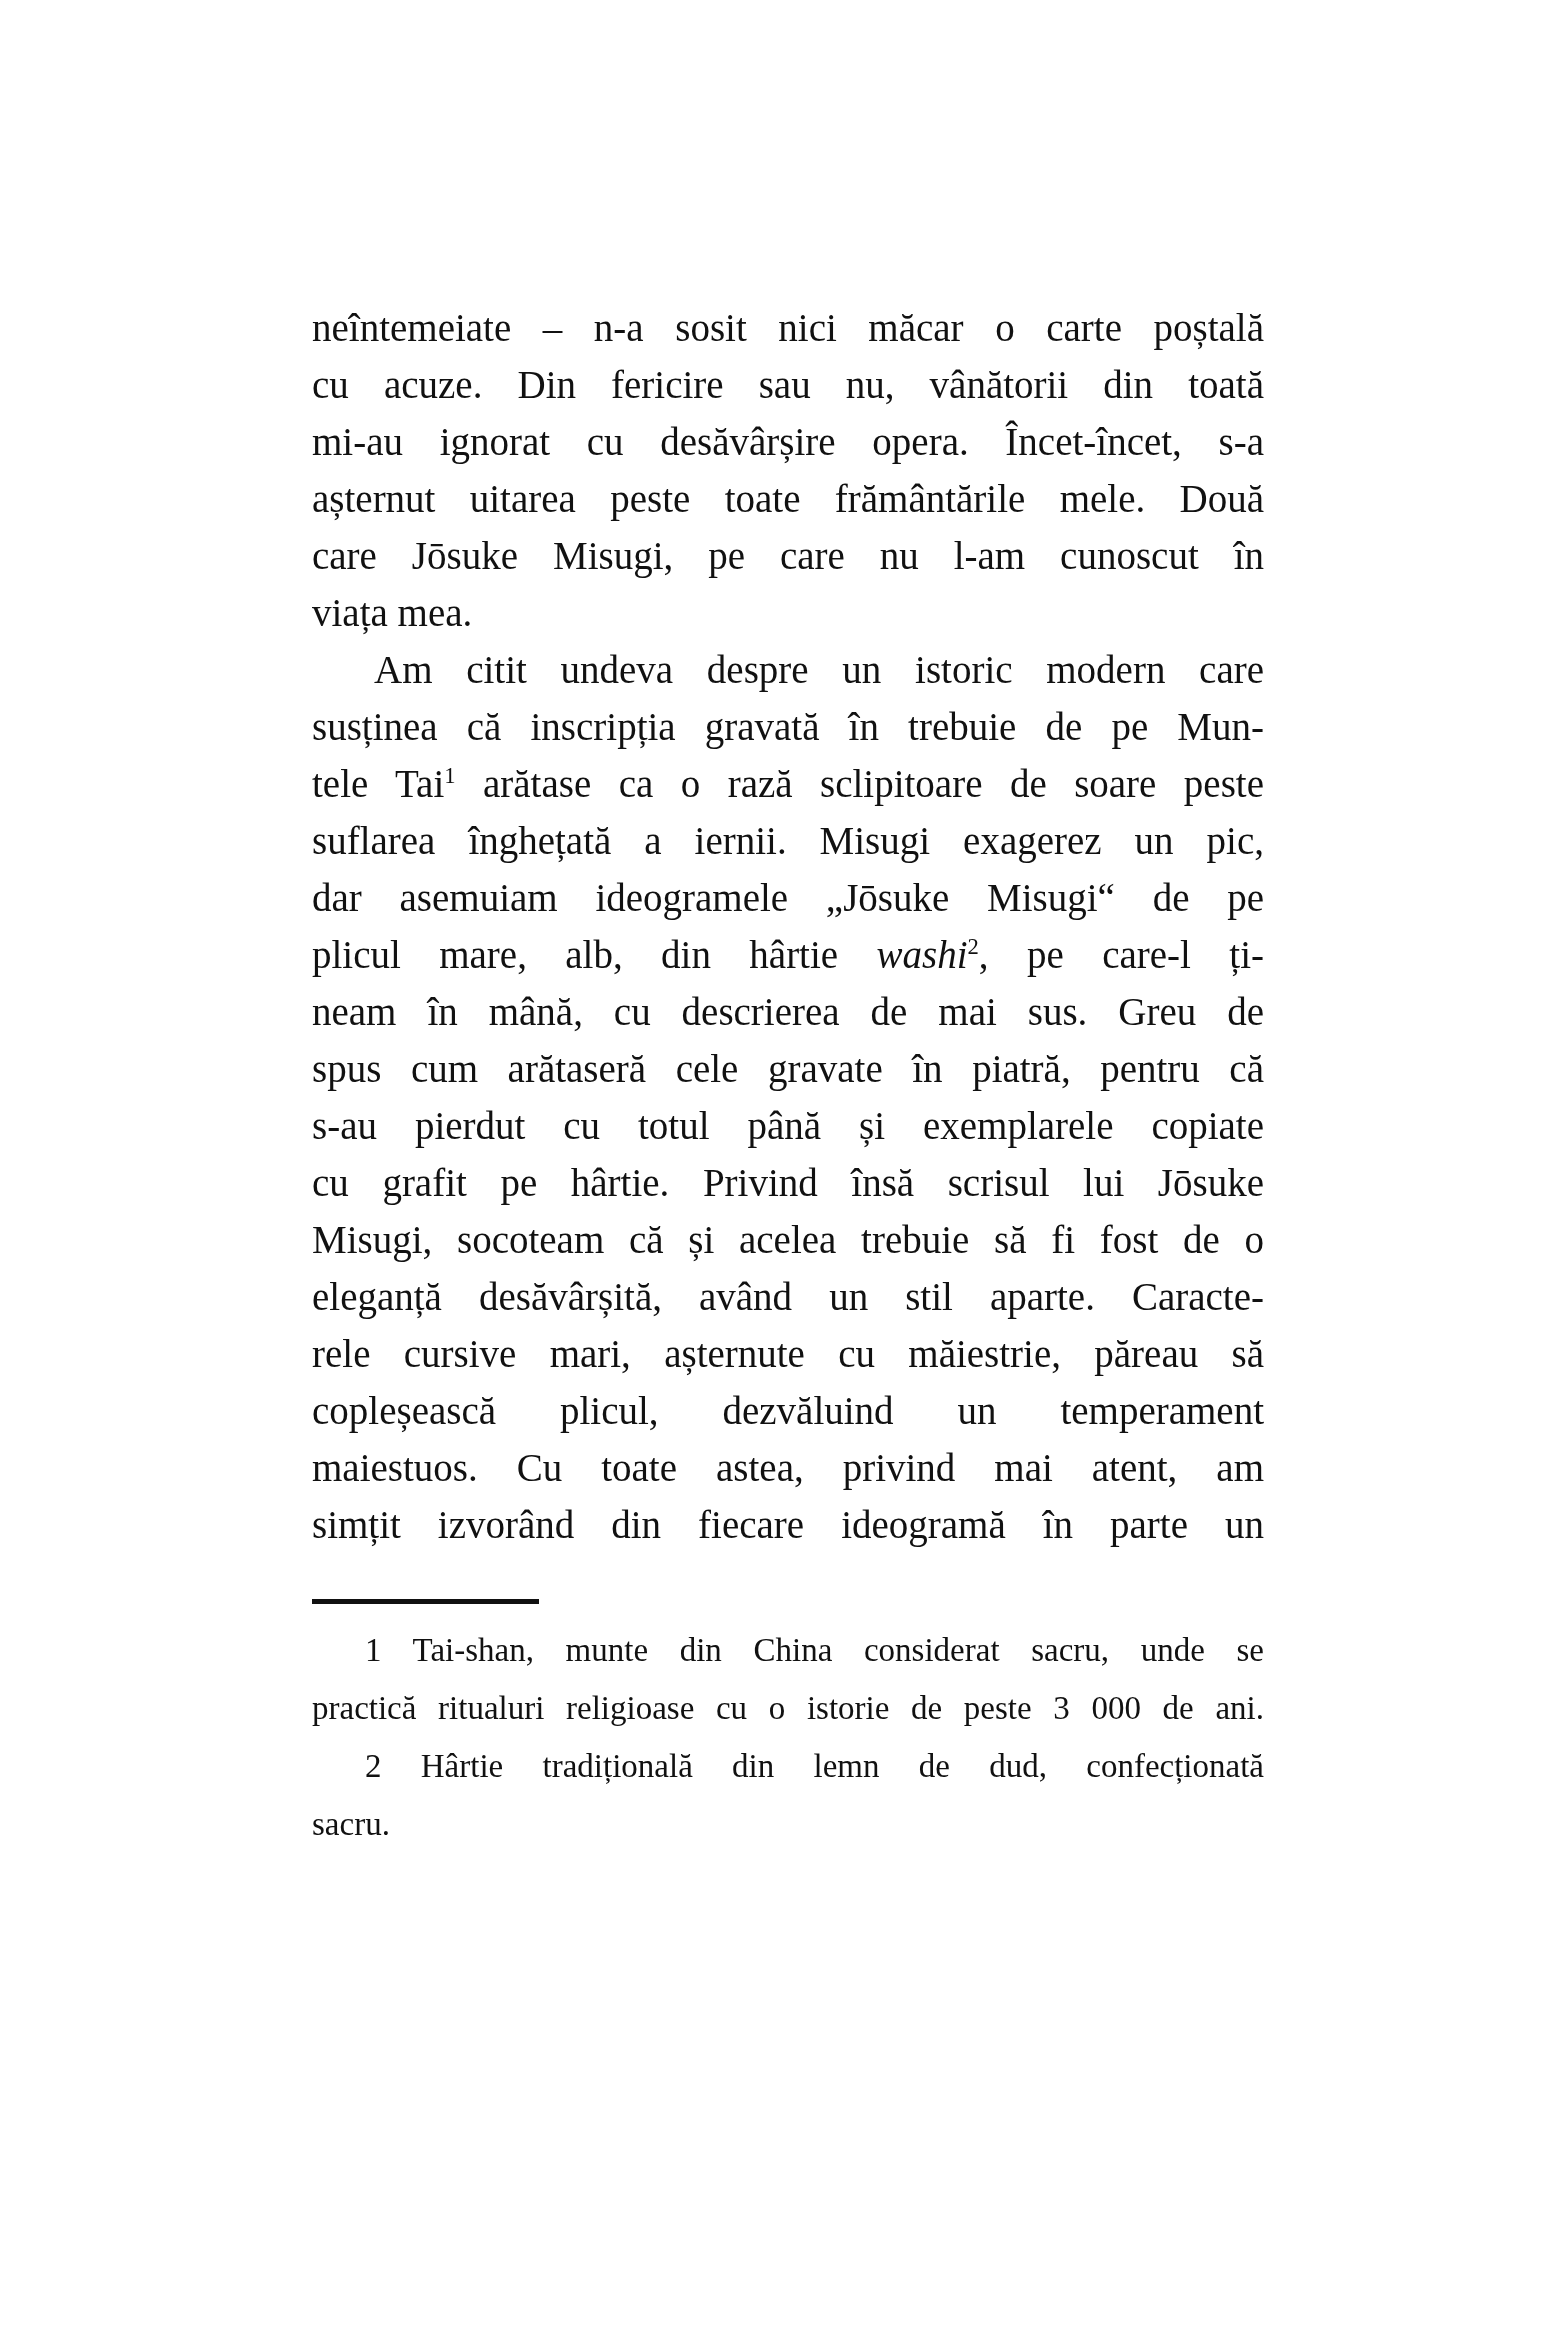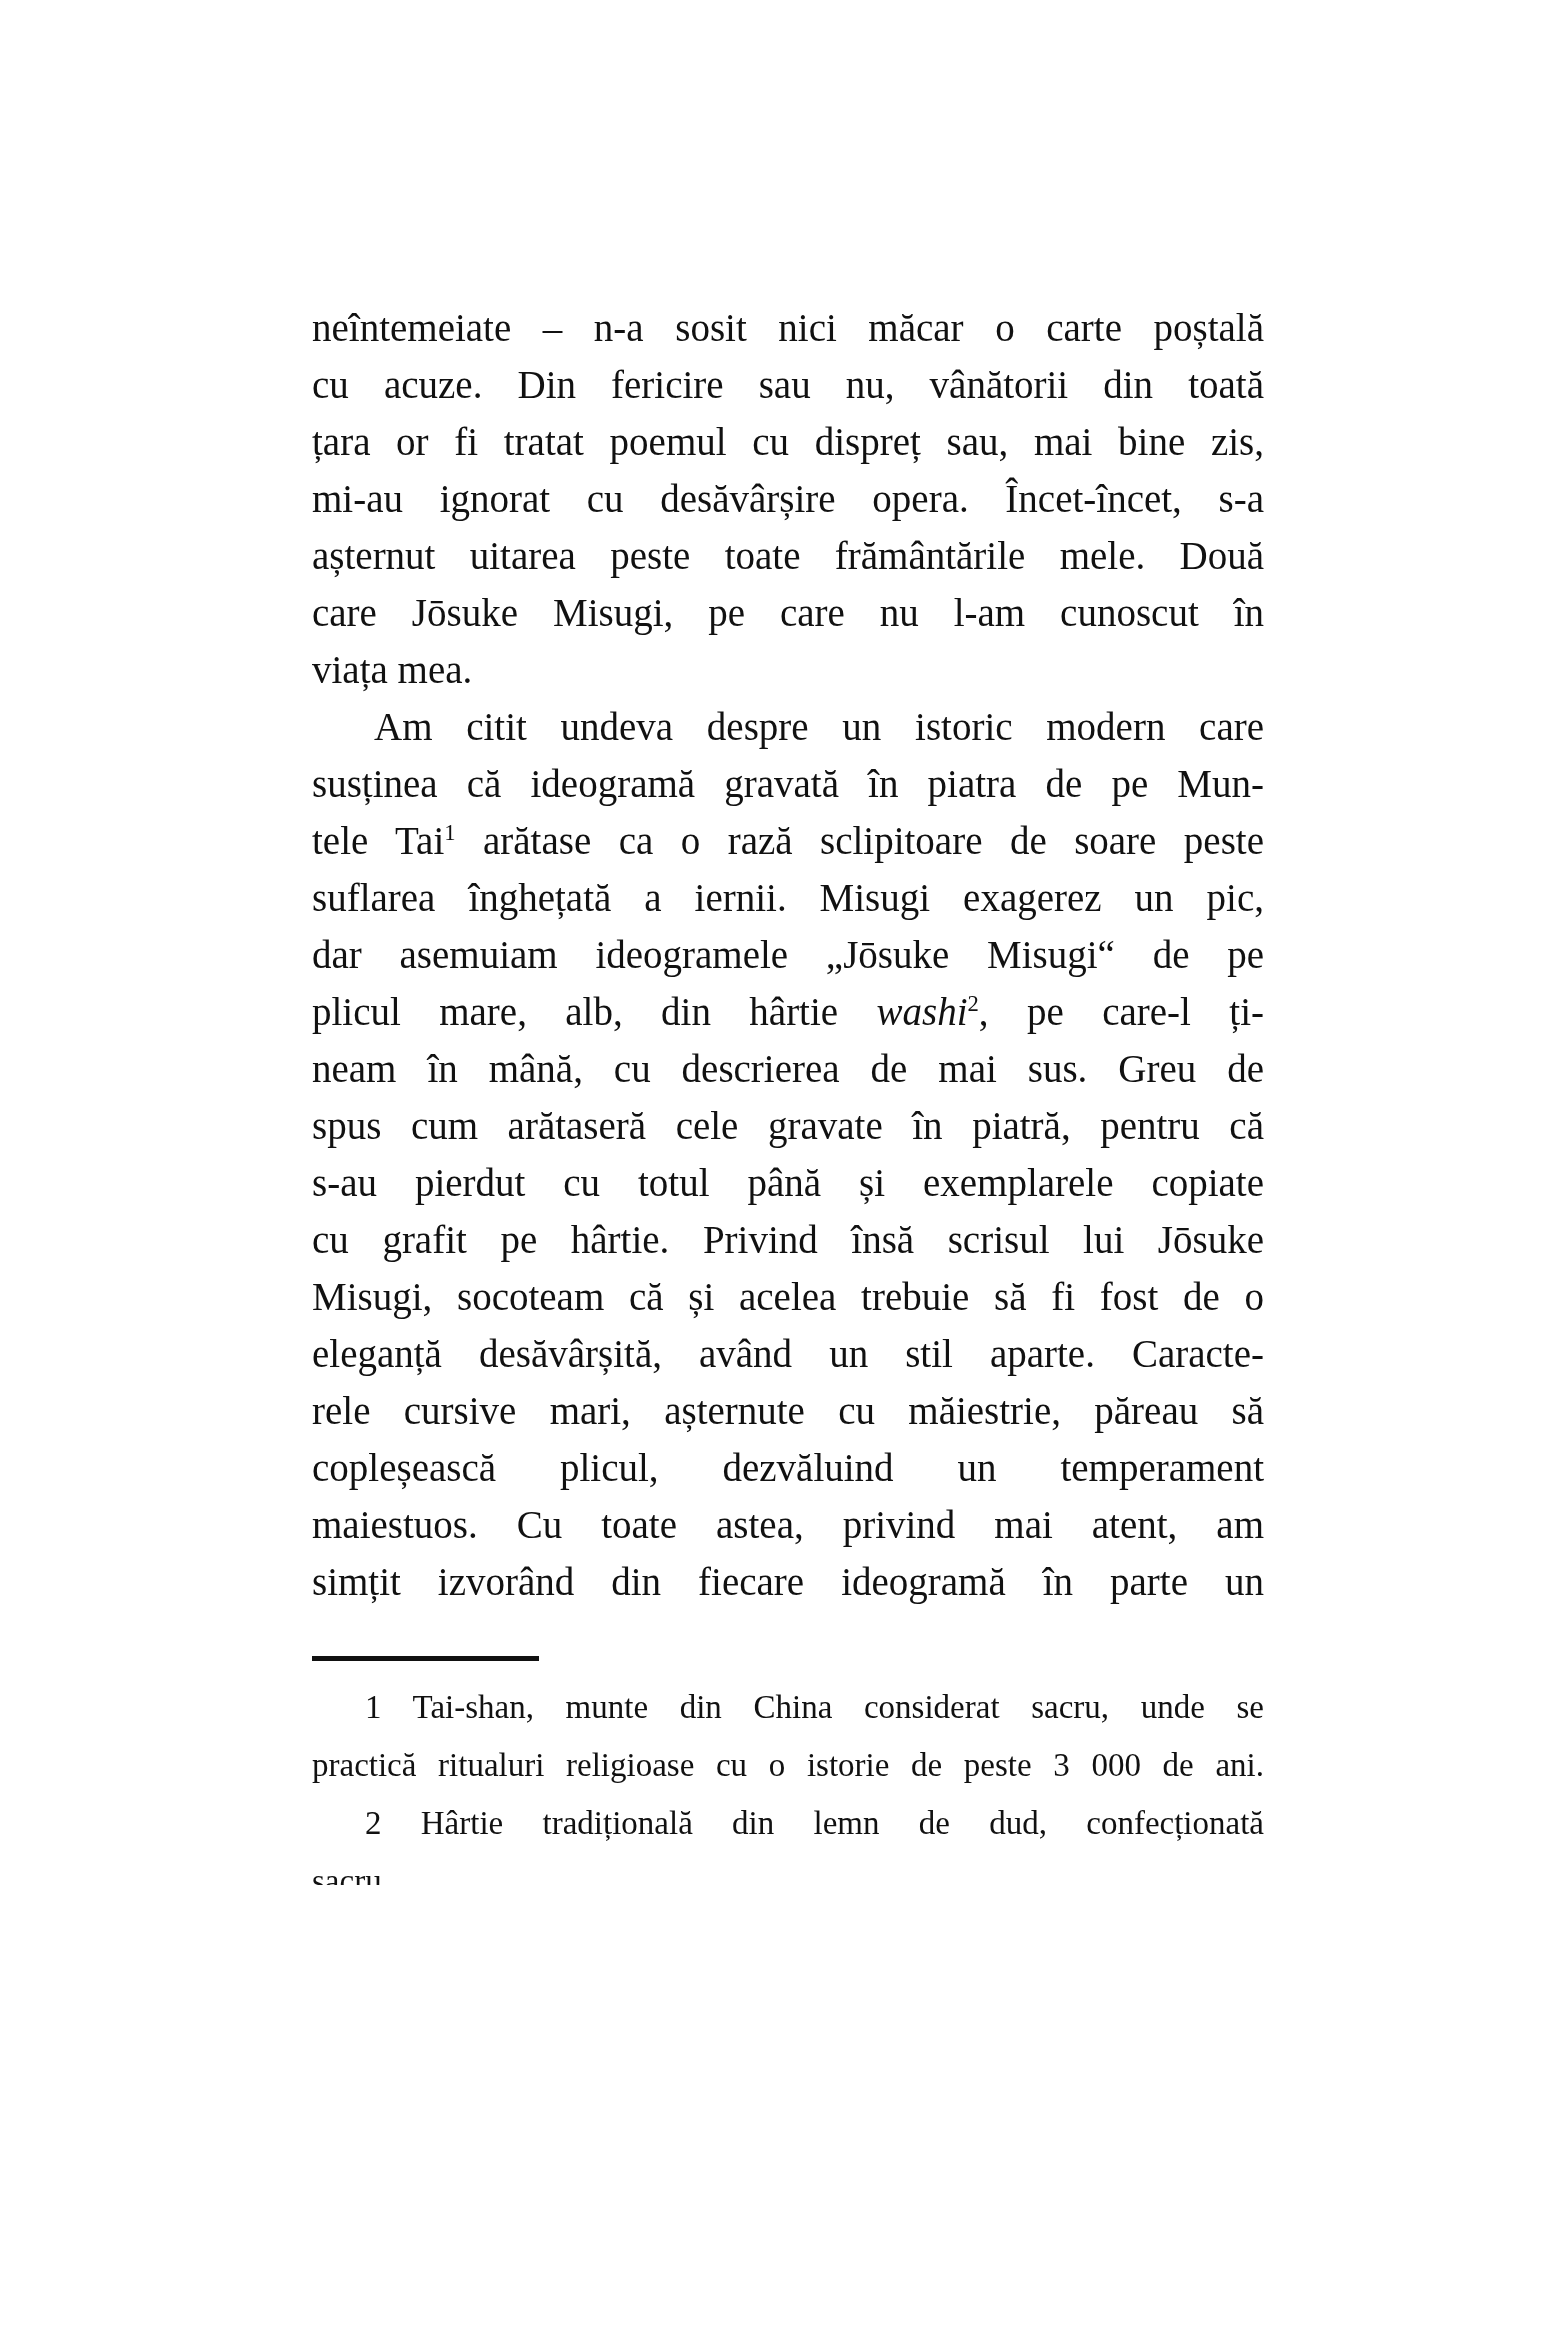--- a/index.html
+++ b/index.html
@@ -57,27 +57,26 @@
   }
 </style>
 </head>
 <body>
 
 <div class="page">
   <main class="text-column">
     <section class="body-text" id="body">
         <div class="line"><span>neîntemeiate – n-a sosit nici măcar o carte poștală</span></div>
         <div class="line"><span>cu acuze. Din fericire sau nu, vânătorii din toată</span></div>
-        <div class="line"><span>țara or fi tratat poemul cu dispreț sau, mai bine zis,</span></div>
         <div class="line"><span>mi-au ignorat cu desăvârșire opera. Încet-încet, s-a</span></div>
         <div class="line"><span>așternut uitarea peste toate frământările mele. Două</span></div>
         <div class="line"><span>care Jōsuke Misugi, pe care nu l-am cunoscut în</span></div>
         <div class="line left"><span>viața mea.</span></div>
         <div class="line indent"><span>Am citit undeva despre un istoric modern care</span></div>
-        <div class="line"><span>susținea că ideogramă gravată în piatra de pe Mun-</span></div>
+        <div class="line"><span>susținea că inscripția gravată în trebuie de pe Mun-</span></div>
         <div class="line"><span>tele Tai</span><span class="sup">1</span><span> arătase ca o rază sclipitoare de soare peste</span></div>
         <div class="line"><span>suflarea înghețată a iernii. Misugi exagerez un pic,</span></div>
         <div class="line"><span>dar asemuiam ideogramele „Jōsuke Misugi“ de pe</span></div>
         <div class="line"><span>plicul mare, alb, din hârtie </span><span class="italic">washi</span><span class="sup">2</span><span>, pe care-l ți-</span></div>
         <div class="line"><span>neam în mână, cu descrierea de mai sus. Greu de</span></div>
         <div class="line"><span>spus cum arătaseră cele gravate în piatră, pentru că</span></div>
         <div class="line"><span>s-au pierdut cu totul până și exemplarele copiate</span></div>
         <div class="line"><span>cu grafit pe hârtie. Privind însă scrisul lui Jōsuke</span></div>
         <div class="line"><span>Misugi, socoteam că și acelea trebuie să fi fost de o</span></div>
         <div class="line"><span>eleganță desăvârșită, având un stil aparte. Caracte-</span></div>

